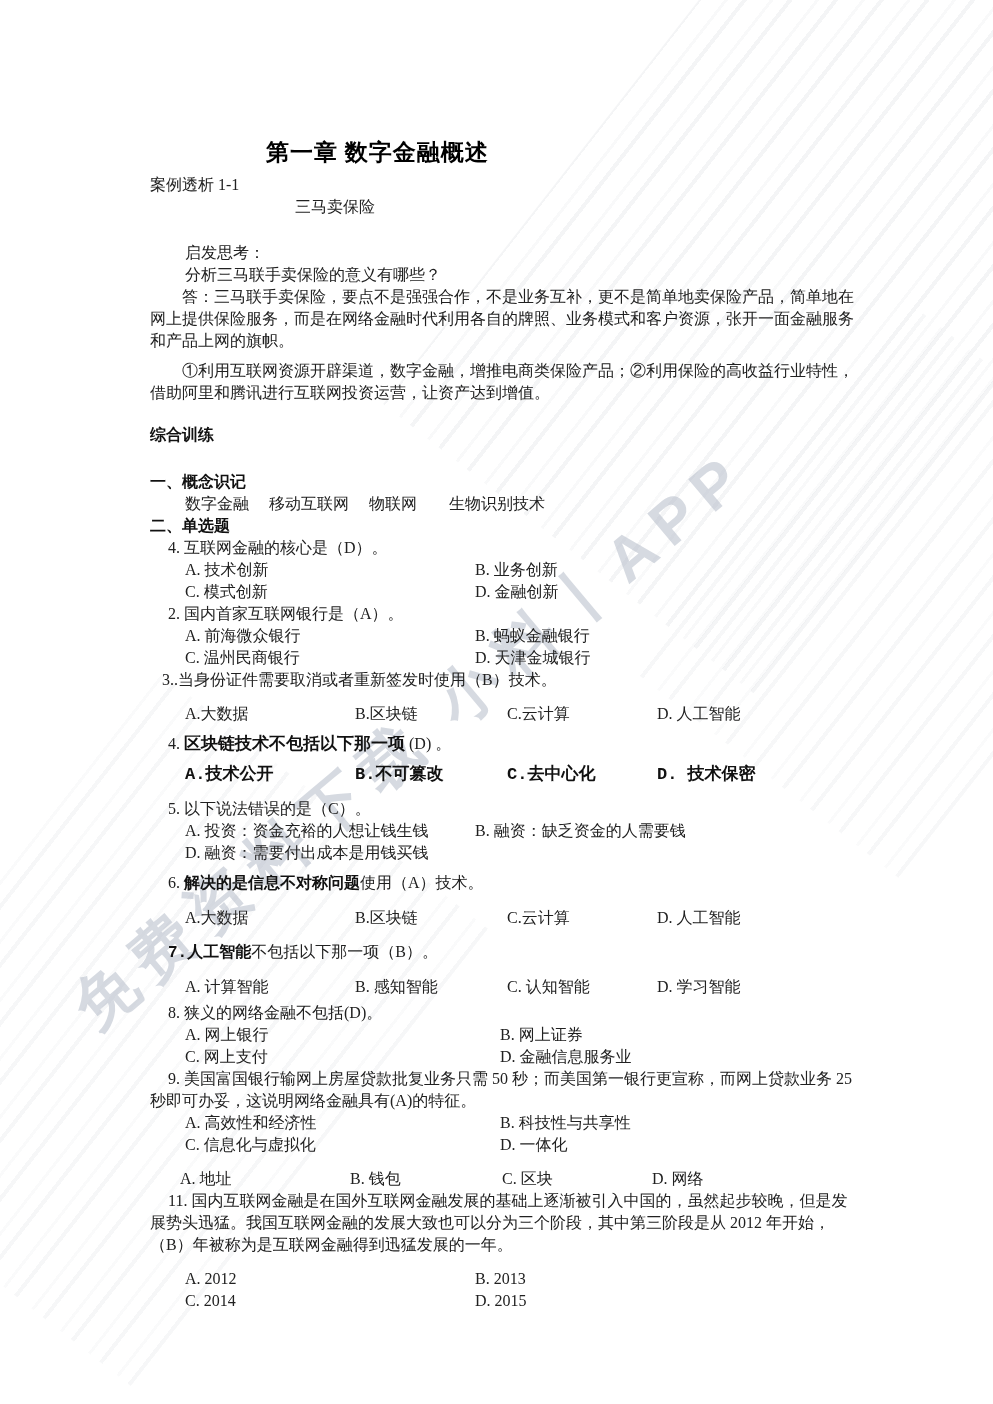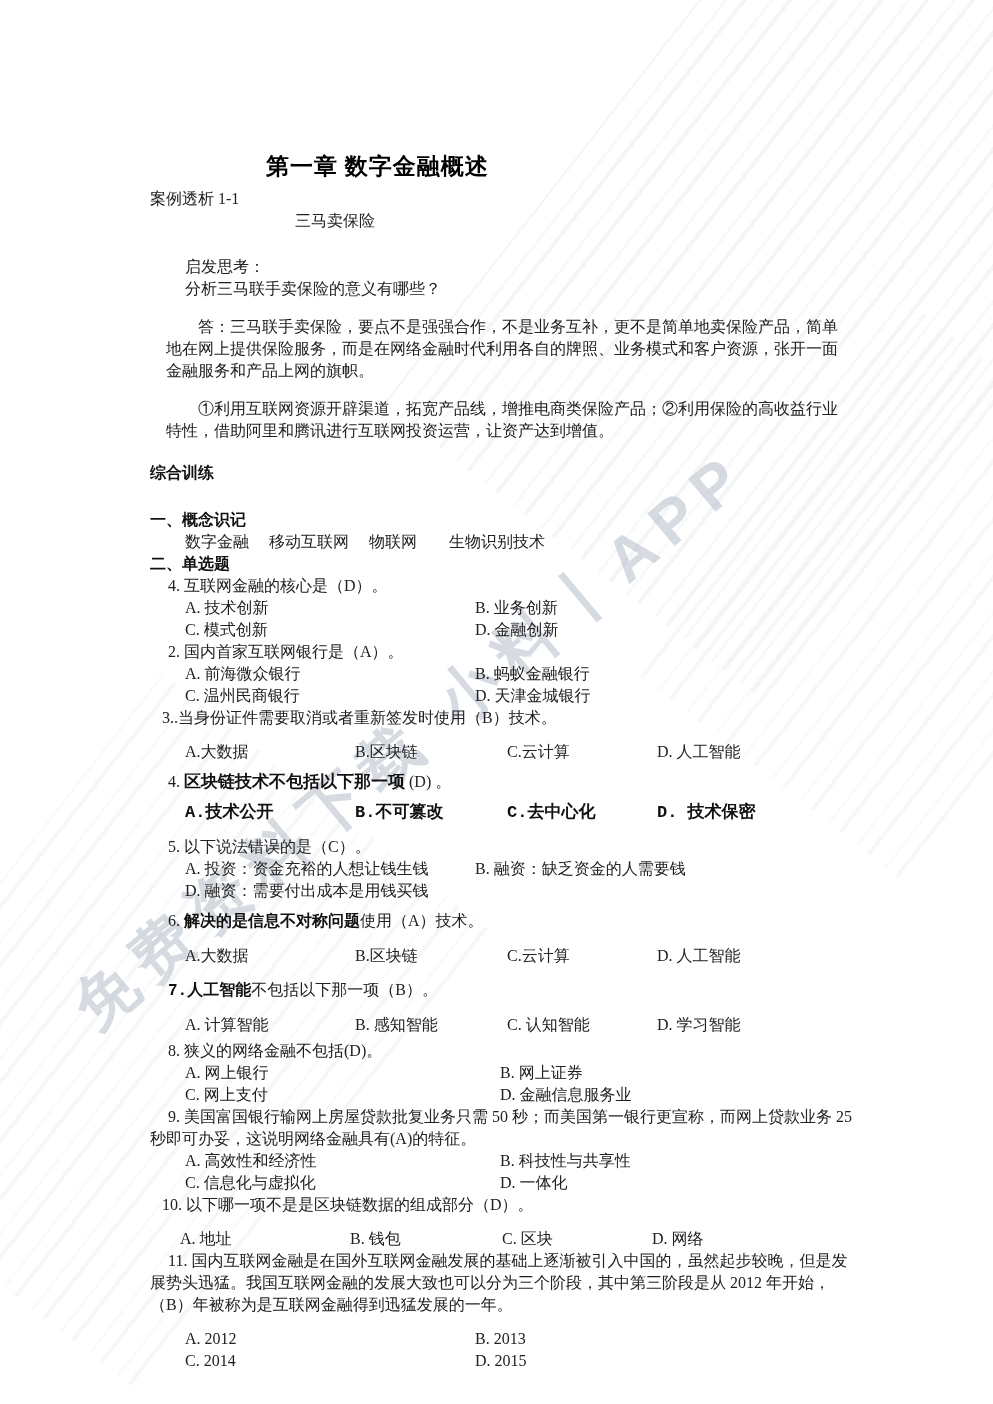--- a/index.html
+++ b/index.html
@@ -20,28 +20,28 @@
   .tex2 { left:-150px; top:810px; width:580px; height:430px; opacity:.8; }
   .tex3 { left:680px; top:430px; width:460px; height:330px; opacity:.75; }
   .watermark {
     position:absolute; left:82px; top:1005px; z-index:0;
     transform:rotate(-40deg); transform-origin:0 50%;
     font-family:"Liberation Sans","DejaVu Sans",sans-serif; font-weight:bold;
     font-size:62px; letter-spacing:12px; white-space:nowrap;
     color:rgba(173,181,196,0.50); pointer-events:none;
   }
   
-  .content { position:absolute; left:150px; top:152px; width:712px; z-index:2; }
+  .content { position:absolute; left:150px; top:138px; width:712px; z-index:2; }
   .title { font-size:23px; line-height:30px; font-weight:bold; color:#000;
            margin:0 0 6px 116px; letter-spacing:1px; }
   .heiti { font-family:Liberation Mono, monospace; font-weight:bold; color:#111; }
   .h-sans { font-family:"Liberation Sans","DejaVu Sans",sans-serif; font-weight:bold; color:#111; }
   .case-title { margin-left:145px; }
   .ind  { padding-left:35px; }
-  .para { margin:16px; text-indent:2em; }
+  .para { margin:0; text-indent:2em; }
   .stem { text-indent:18px; }
   .opts2 { display:flex; padding-left:35px; }
   .opts2 .c1 { width:290px; flex:none; }
   .opts2.wide .c1 { width:315px; }
   .opts4 { display:flex; padding-left:35px; }
   .opts4 .o1 { width:170px; flex:none; }
   .opts4 .o2 { width:152px; flex:none; }
   .opts4 .o3 { width:150px; flex:none; }
   .q4row { font-size:17px; }
   .q4stem { font-size:17px; text-indent:0; padding-left:18px; }
@@ -61,21 +61,21 @@
 
   <div class="content">
 
     <div class="title">第一章 数字金融概述</div>
     <div>案例透析 1-1</div>
     <div class="case-title">三马卖保险</div>
 
     <div class="ind mt24">启发思考：</div>
     <div class="ind">分析三马联手卖保险的意义有哪些？</div>
     <p class="para">答：三马联手卖保险，要点不是强强合作，不是业务互补，更不是简单地卖保险产品，简单地在网上提供保险服务，而是在网络金融时代利用各自的牌照、业务模式和客户资源，张开一面金融服务和产品上网的旗帜。</p>
-    <p class="para mt8">①利用互联网资源开辟渠道，拓宽产品线，增推电商类保险产品；②利用保险的高收益行业特性，借助阿里和腾讯进行互联网投资运营，让资产达到增值。</p>
+    <p class="para mt8">①利用互联网资源开辟渠道，数字金融，增推电商类保险产品；②利用保险的高收益行业特性，借助阿里和腾讯进行互联网投资运营，让资产达到增值。</p>
 
     <div class="h-sans mt20">综合训练</div>
 
     <div class="h-sans mt25">一、概念识记</div>
     <div class="ind">数字金融　 移动互联网　 物联网　　生物识别技术</div>
     <div class="h-sans">二、单选题</div>
 
     <div class="stem">4. 互联网金融的核心是（D）。</div>
     <div class="opts2">
       <span class="c1">A. 技术创新</span>
@@ -156,21 +156,20 @@
     <div class="stem">9. 美国富国银行输网上房屋贷款批复业务只需 50 秒；而美国第一银行更宣称，而网上贷款业务 25 秒即可办妥，这说明网络金融具有(A)的特征。</div>
     <div class="opts2 wide">
       <span class="c1">A. 高效性和经济性</span>
       <span>B. 科技性与共享性</span>
     </div>
     <div class="opts2 wide">
       <span class="c1">C. 信息化与虚拟化</span>
       <span>D. 一体化</span>
     </div>
 
-    <div class="stem" style="text-indent:12px">10. 以下哪一项不是是区块链数据的组成部分（D）。</div>
     <div class="opts4 mt4" style="padding-left:30px">
       <span class="o1">A. 地址</span>
       <span class="o2">B. 钱包</span>
       <span class="o3">C. 区块</span>
       <span>D. 网络</span>
     </div>
 
     <div class="stem">11. 国内互联网金融是在国外互联网金融发展的基础上逐渐被引入中国的，虽然起步较晚，但是发展势头迅猛。我国互联网金融的发展大致也可以分为三个阶段，其中第三阶段是从 2012 年开始，（B）年被称为是互联网金融得到迅猛发展的一年。</div>
     <div class="opts2 mt4">
       <span class="c1">A. 2012</span>

